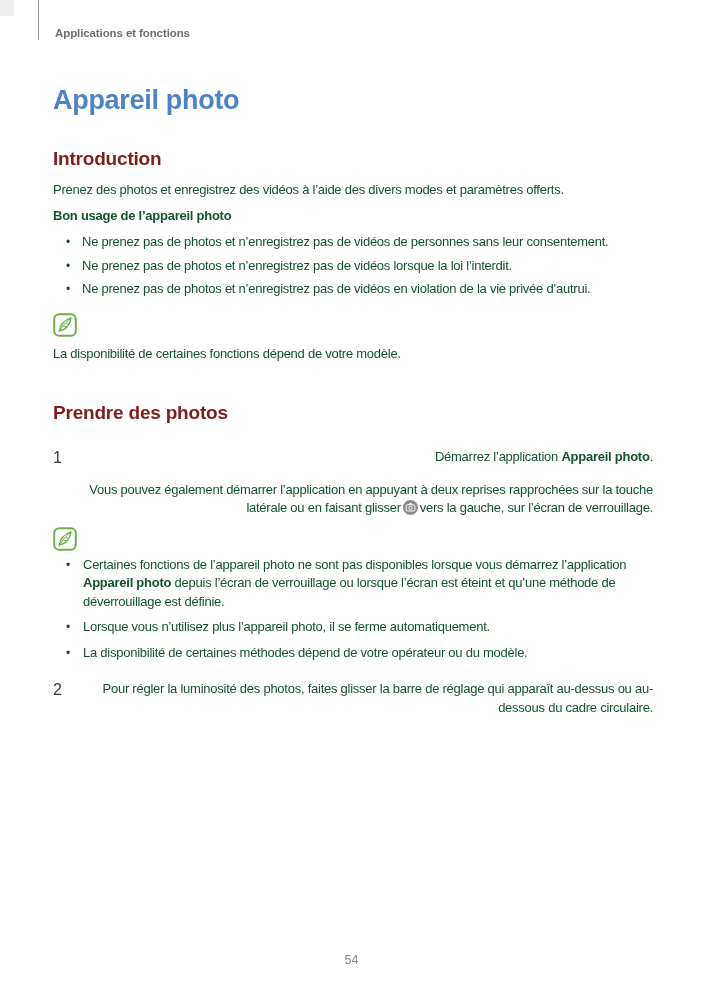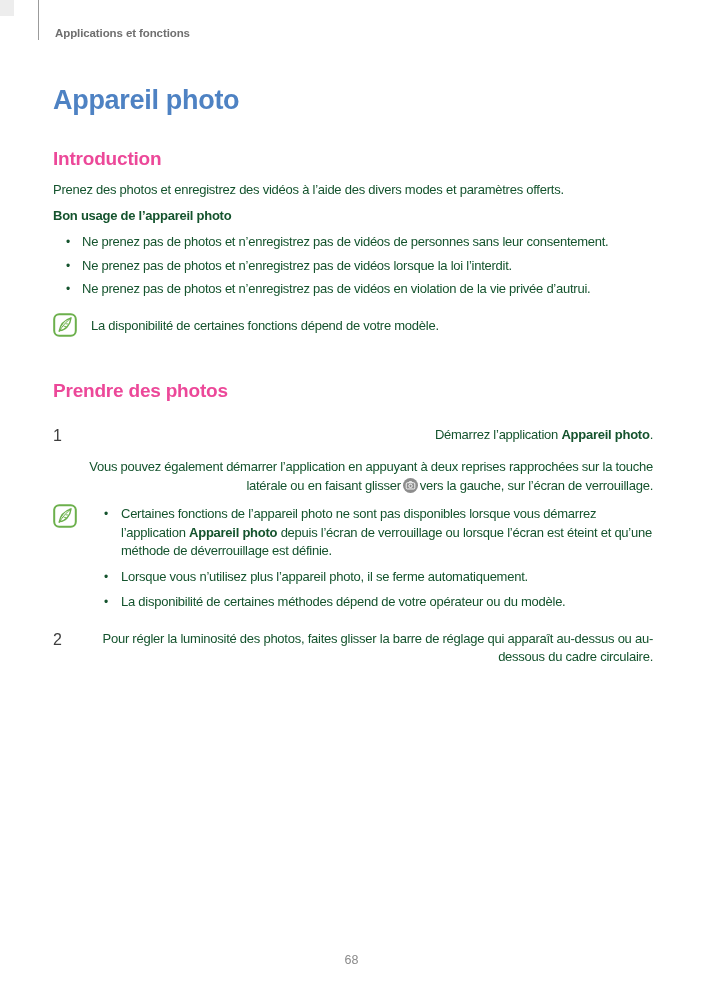--- a/index.html
+++ b/index.html
@@ -43,21 +43,21 @@
     line-height: 32px;
     font-weight: 600;
     letter-spacing: -0.3px;
     color: #4e82c3;
   }
   .section-heading {
     font-size: 19px;
     line-height: 23px;
     font-weight: 600;
     letter-spacing: -0.2px;
-    color: #ec4899;
+    color: #7f1d1d;
     margin: 0;
   }
   .heading-introduction { margin-top: 31px; }
   .heading-prendre { margin-top: 38px; }
   .body-text {
     font-size: 13px;
     line-height: 18.5px;
     letter-spacing: -0.25px;
     color: #14532d;
   }
@@ -67,21 +67,21 @@
   .bullet-list li {
     position: relative;
     padding-left: 29px;
     margin-bottom: 5px;
   }
   .bullet-list li .marker {
     position: absolute;
     left: 13px; top: 0;
     font-size: 12px;
   }
-  .note-row { display: flex; margin-top: 14px; }
+  .note-row { display: flex; margin-top: 14px; flex-direction: column; }
   .note-row .note-icon-box { flex: 0 0 24px; margin-right: 14px; }
   .note-row .note-content { flex: 1; }
   .note1 .note-content { padding-top: 4px; }
   .note2 { margin-top: 9px; }
   .note2 .bullet-list { margin-top: 1px; }
   .note2 .bullet-list li { padding-left: 30px; margin-bottom: 7px; }
   .note2 .bullet-list li .marker { left: 13px; }
   .step-row { display: flex; }
   .step1 { margin-top: 24px; }
   .step2 { margin-top: 11px; }
@@ -204,15 +204,15 @@
 
     <div class="step-row step2">
       <div class="step-number">2</div>
       <div class="step-body body-text">
         <div>Pour régler la luminosité des photos, faites glisser la barre de réglage qui apparaît au-dessus ou au-dessous du cadre circulaire.</div>
       </div>
     </div>
 
   </div>
 
-  <div class="page-number">68</div>
+  <div class="page-number">54</div>
 
 </div>
 
 </body></html>

